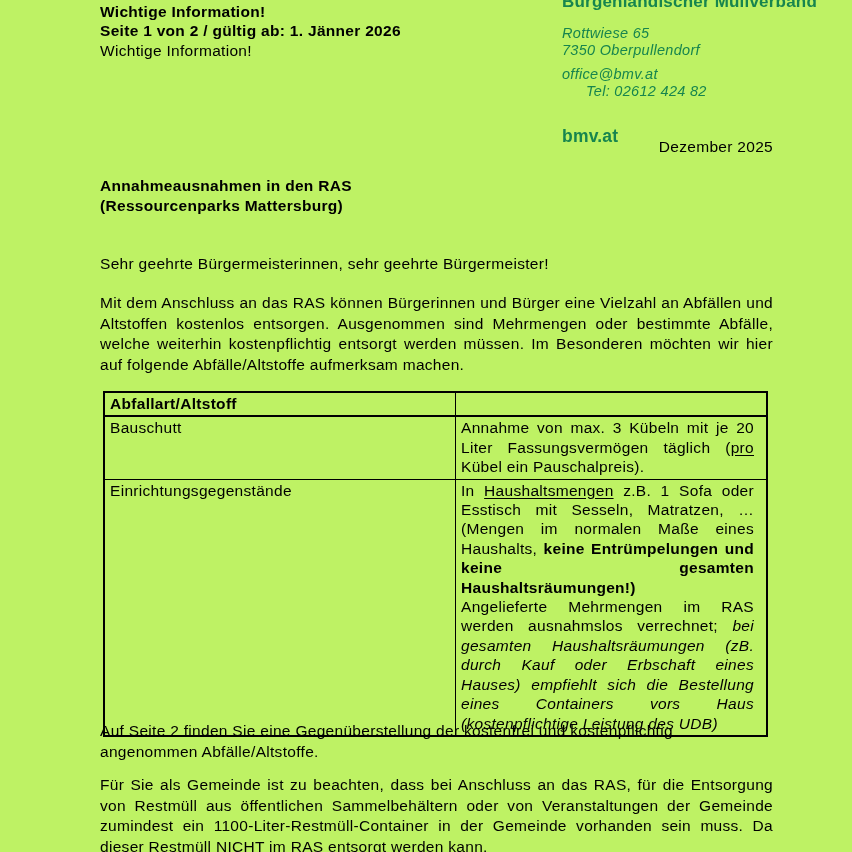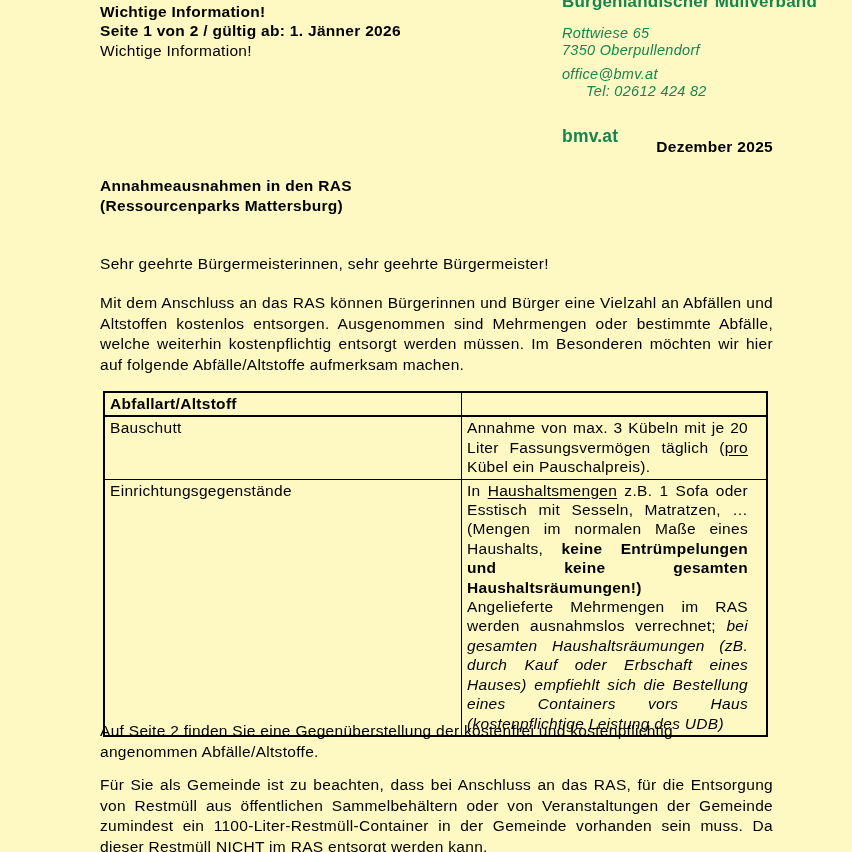--- a/index.html
+++ b/index.html
@@ -5,21 +5,21 @@
   html, body { margin: 0; padding: 0; }
   body {
     font-family: "Liberation Sans", sans-serif;
     color: #000;
     background: #ffffff;
   }
   #page {
     position: relative;
     width: 852px;
     height: 852px;
-    background: #fef9c3;
+    background: #bef264;
     overflow: hidden;
     letter-spacing: 0.3px;
   }
   .abs { position: absolute; }
 
   
   .notice {
     left: 100px; top: 2px;
     font-size: 15.5px; line-height: 19.3px;
   }
@@ -33,21 +33,21 @@
   }
   .lh-line { font-size: 14.5px; font-style: italic; line-height: 17px; }
   .lh-gap { height: 7px; }
   .lh-site {
     font-size: 17.5px; font-weight: bold; margin-top: 26px;
     font-style: normal; letter-spacing: 0.2px;
   }
 
   .dateline {
     left: 100px; top: 138px; width: 673px;
-    text-align: right; font-size: 15.5px; font-weight: bold;
+    text-align: right; font-size: 15.5px;
   }
 
   .subject {
     left: 100px; top: 176px;
     font-size: 15.5px; font-weight: bold; line-height: 19.5px;
   }
 
   .salutation { left: 100px; top: 255px; font-size: 15.5px; }
 
   .para {
@@ -61,21 +61,21 @@
 
   
   .acctable {
     left: 103px; top: 391px; width: 665px;
     border-collapse: collapse; table-layout: fixed;
     font-size: 15.5px;
   }
   .acctable td {
     border: 1px solid #000;
     vertical-align: top;
-    padding: 1px 18px 2px 5px;
+    padding: 1px 12px 2px 5px;
     line-height: 19.4px;
   }
   .acctable tr.hdr td { border-bottom: 2px solid #000; }
   .acctable td { border-width: 1.5px 1px; }
   .acctable td:first-child { border-left-width: 2px; }
   .acctable td:last-child  { border-right-width: 2px; }
   .acctable tr.hdr td { border-top-width: 2px; }
   .acctable tr:last-child td { border-bottom-width: 2px; }
   .col1 { width: 333px; }
   .cell-desc { text-align: justify; }

